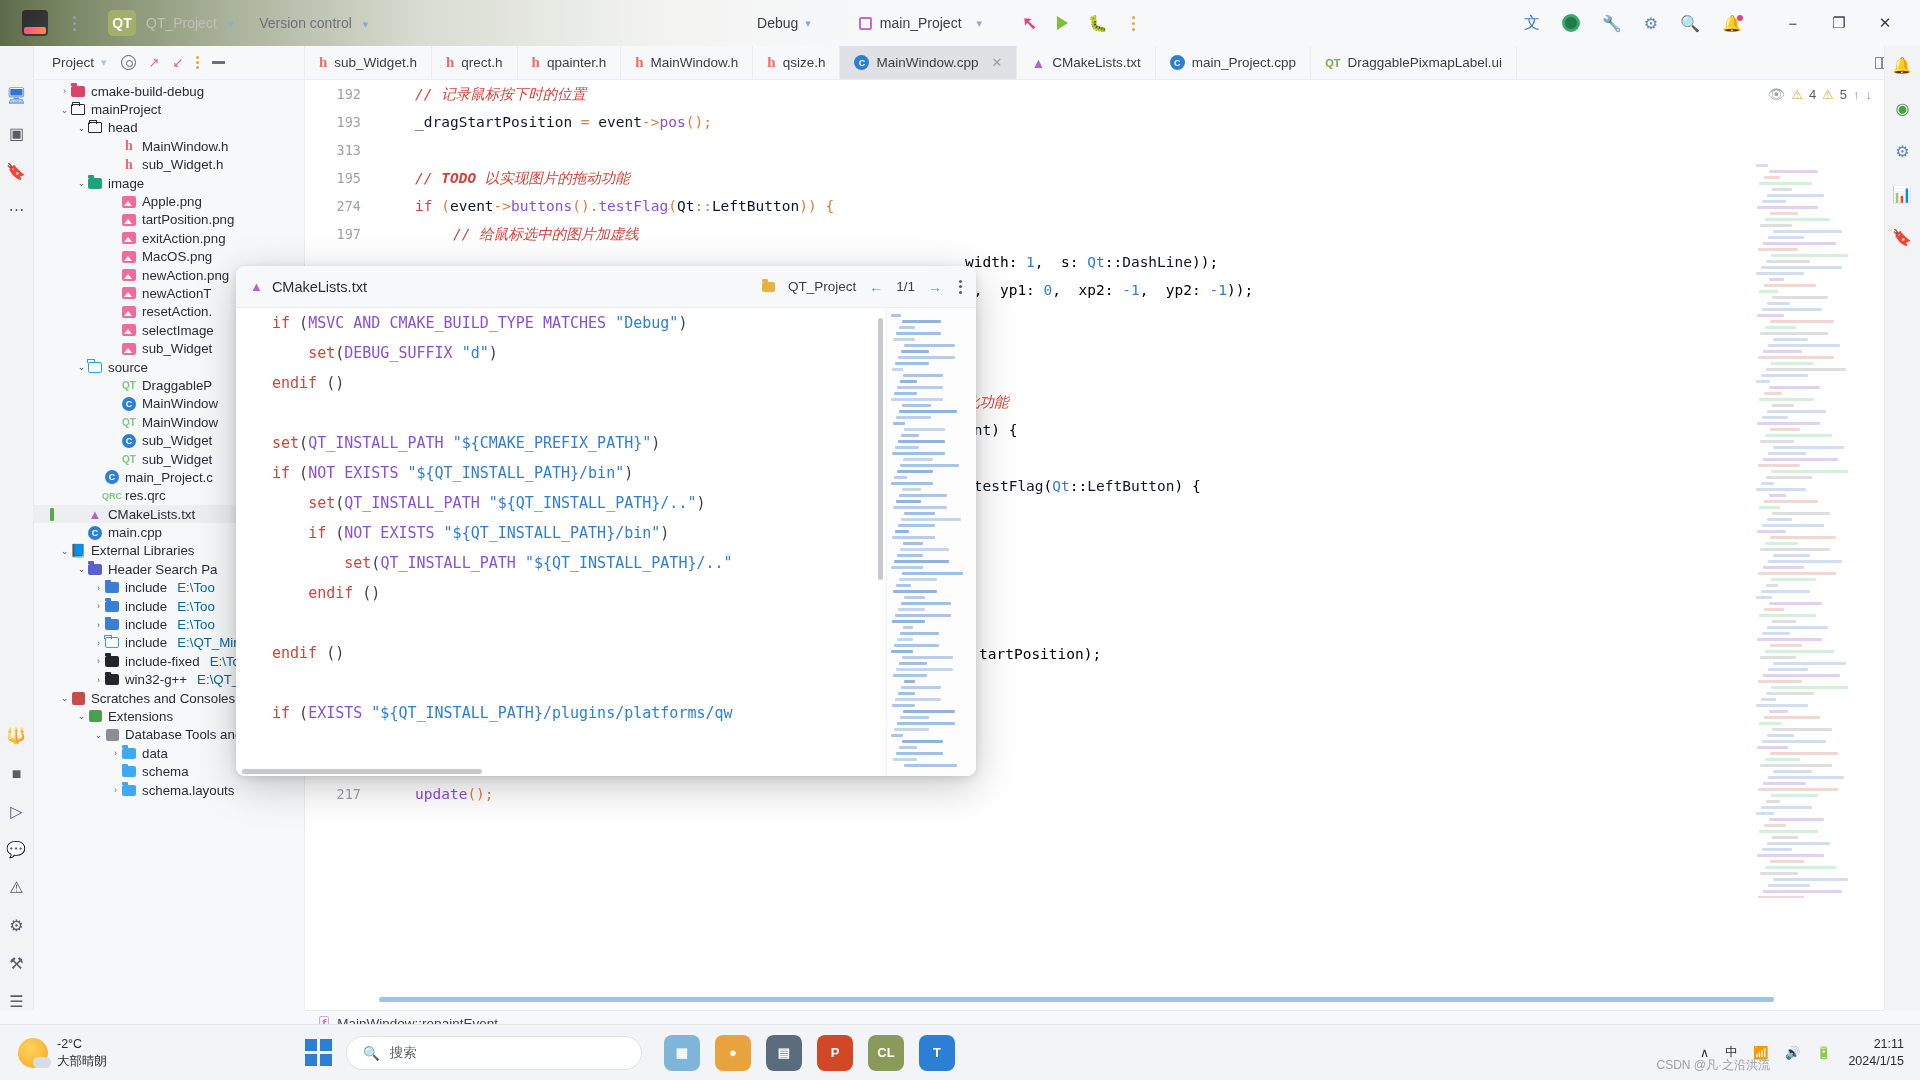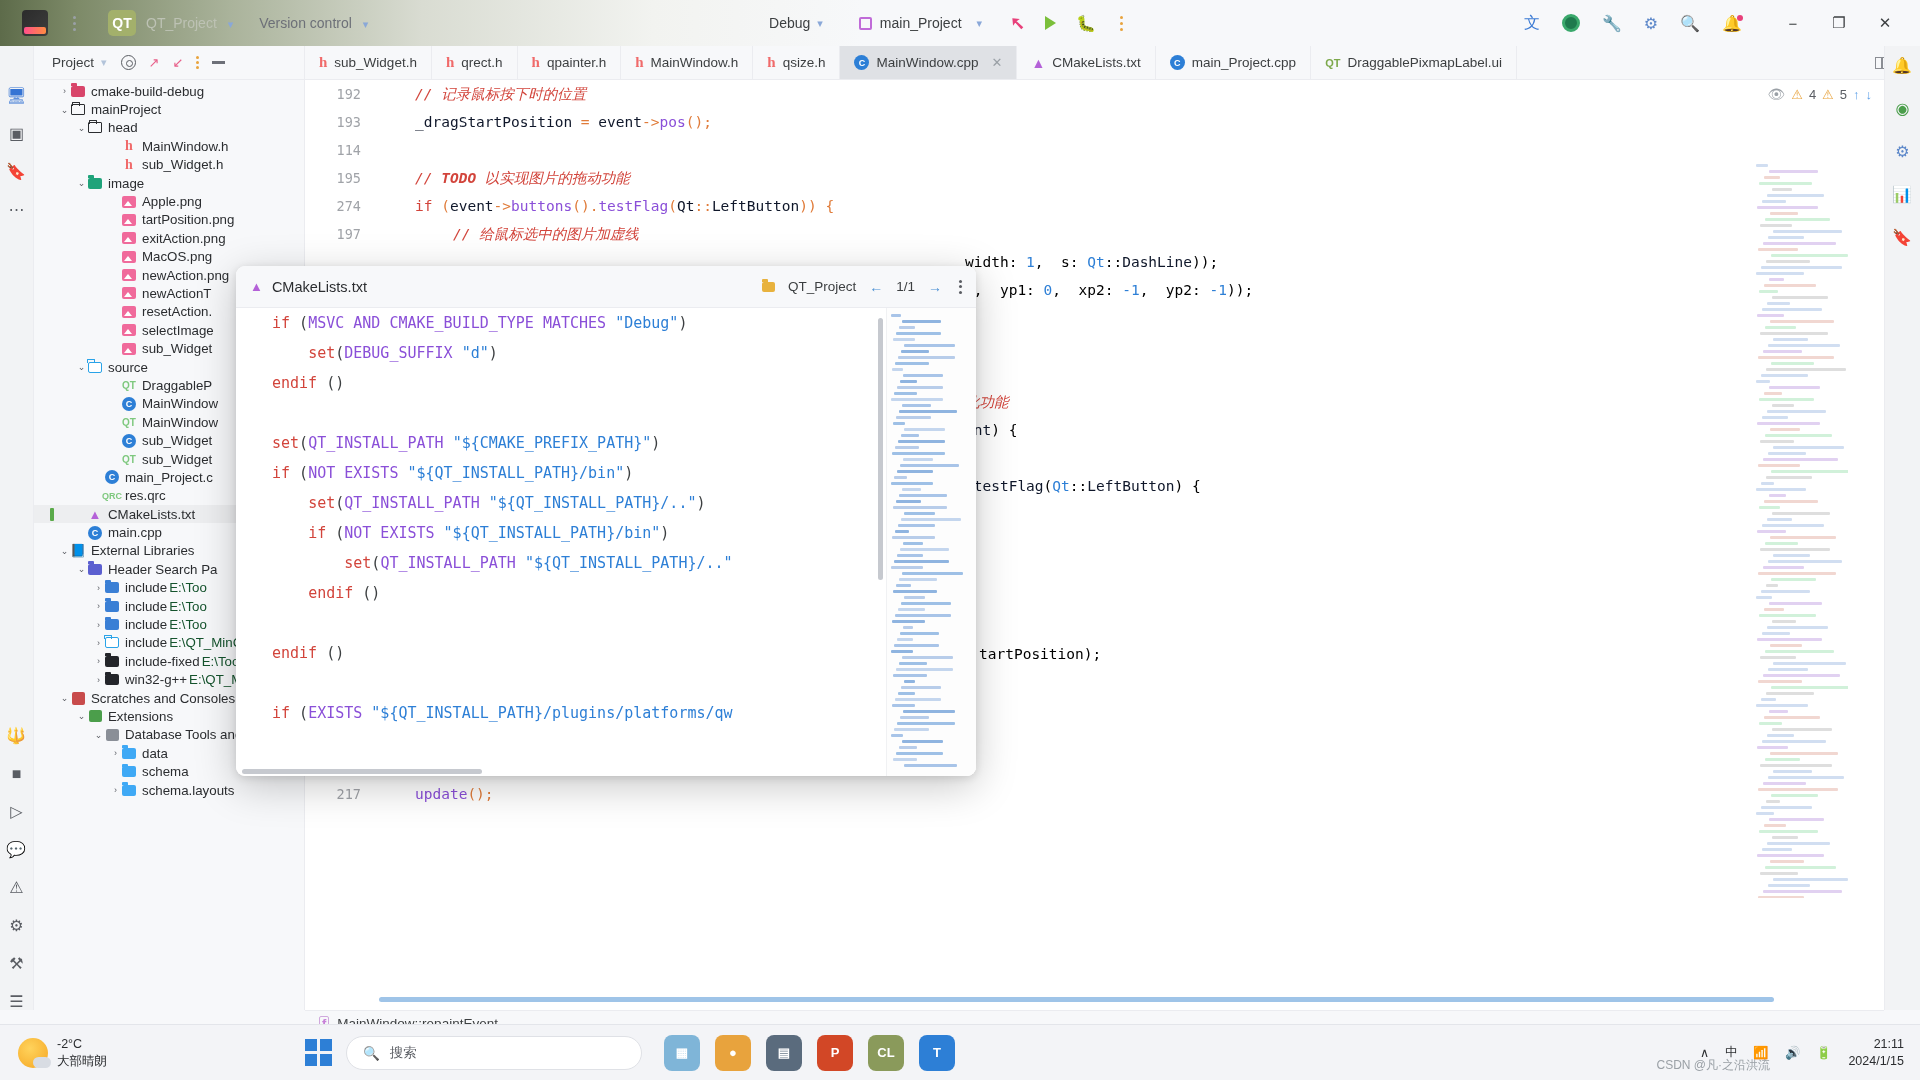--- a/index.html
+++ b/index.html
@@ -35,21 +35,21 @@
   .qt-badge {
     width: 28px; height: 26px; margin-left: 24px; border-radius: 5px;
     background: #a3b06b; color: #fff; font-weight: bold; font-size: 14px;
     display: flex; align-items: center; justify-content: center;
     font-family: "Liberation Sans", sans-serif;
   }
   .tb-proj { margin-left: 10px; font-size: 14px; color: #bdc2b4; }
   .tb-vcs { margin-left: 26px; font-size: 14px; color: #6d7078; }
   .chev { display: inline-block; margin-left: 7px; color: #8aa8d8; font-size: 11px; }
   .chev.light { color: #b3c4da; }
-  .tb-center { margin-left: auto; display: flex; align-items: center; gap: 0; }
+  .tb-center { margin-left: auto; display: flex; align-items: center; gap: 12px; }
   .tb-debugsel { font-size: 14px; color: #3c3f41; display: flex; align-items: center; }
   .tb-runcfg { margin-left: 36px; font-size: 14px; color: #3c3f41; display: flex; align-items: center; gap: 8px; }
   .ic-sq { width: 13px; height: 13px; border: 2px solid #c06bd8; border-radius: 2px; display:inline-block; }
   .tb-actions { display: flex; align-items: center; gap: 20px; margin-left: 28px; }
   .ic-build { color: #e8407a; font-size: 18px; font-weight: bold; transform: scaleX(-1); }
   .ic-run { width:0;height:0;border-left:11px solid #7bbf3a;border-top:7px solid transparent;border-bottom:7px solid transparent; }
   .ic-debug { color: #ef5350; font-size: 16px; }
   .tb-vdots { display: flex; flex-direction: column; gap: 3px; margin-left: 4px; }
   .tb-vdots i { width:3px;height:3px;border-radius:50%;background:#e8a33d;display:block; }
   .tb-right { margin-left: auto; display: flex; align-items: center; gap: 22px; margin-right: 12px; }
@@ -138,21 +138,21 @@
   .ic-png::after{content:"";position:absolute;bottom:2px;left:2px;width:0;height:0;border-left:4px solid transparent;border-right:4px solid transparent;border-bottom:5px solid #fff;}
   .ic-hdr { color:#f06a6a; font-weight:bold; font-family:"Liberation Serif",serif; font-size:14px; }
   .ic-qt { color:#7ec87e; font-weight:bold; font-size:10px; font-family:"Liberation Sans",sans-serif; }
   .ic-cppr { width:14px;height:14px;border-radius:50%;background:#2d7fd6;color:#fff;font-size:9px;font-weight:bold;display:flex;align-items:center;justify-content:center;}
   .ic-qrc { color:#7ec87e; font-weight:bold; font-size:9px; }
   .ic-cm { color:#b461d8; font-size:13px; }
   .ic-book { color:#c77fd8; font-size:13px; }
   .ic-scr { width:13px;height:13px;background:#c84b4b;border-radius:2px; }
   .ic-ext { width:13px;height:12px;background:#4b9e4b;border-radius:2px; }
   .ic-db { width:13px;height:12px;background:#8a8f97;border-radius:2px; }
-  .tdim { color:#14532d; margin-left:2px; }
+  .tdim { color:#0369a1; margin-left:10px; }
 
   
   .editor {
     position: absolute; top: 80px; left: 305px; right: 36px; bottom: 70px;
     background: #ffffff; overflow: hidden;
   }
   .ed-inspect {
     position: absolute; top: 0; right: 0; height: 28px; display:flex; align-items:center; gap:6px;
     padding: 0 12px; font-size: 13px; color: #5a5d63; z-index: 5; background:#fff;
   }
@@ -687,21 +687,21 @@
     <div class="code" id="code-container">
         <div class="cline">
           <span class="lnum">192</span>
           <span class="ctext" style="padding-left:36px"><span class="k-cmt">// 记录鼠标按下时的位置</span></span>
         </div>
         <div class="cline">
           <span class="lnum">193</span>
           <span class="ctext" style="padding-left:36px"><span class="k-id">_dragStartPosition</span><span class="k-op"> = </span><span class="k-id">event</span><span class="k-op">-&gt;</span><span class="k-fn">pos</span><span class="k-op">();</span></span>
         </div>
         <div class="cline">
-          <span class="lnum">114</span>
+          <span class="lnum">313</span>
           <span class="ctext" style="padding-left:36px"></span>
         </div>
         <div class="cline">
           <span class="lnum">195</span>
           <span class="ctext" style="padding-left:36px"><span class="k-cmt">// </span><span class="k-todo">TODO</span><span class="k-cmt"> 以实现图片的拖动功能</span></span>
         </div>
         <div class="cline">
           <span class="lnum">274</span>
           <span class="ctext" style="padding-left:36px"><span class="k-kw">if</span><span class="k-op"> (</span><span class="k-id">event</span><span class="k-op">-&gt;</span><span class="k-fn">buttons</span><span class="k-op">().</span><span class="k-fn">testFlag</span><span class="k-op">(</span><span class="k-id">Qt</span><span class="k-op">::</span><span class="k-id">LeftButton</span><span class="k-op">)) {</span></span>
         </div>

